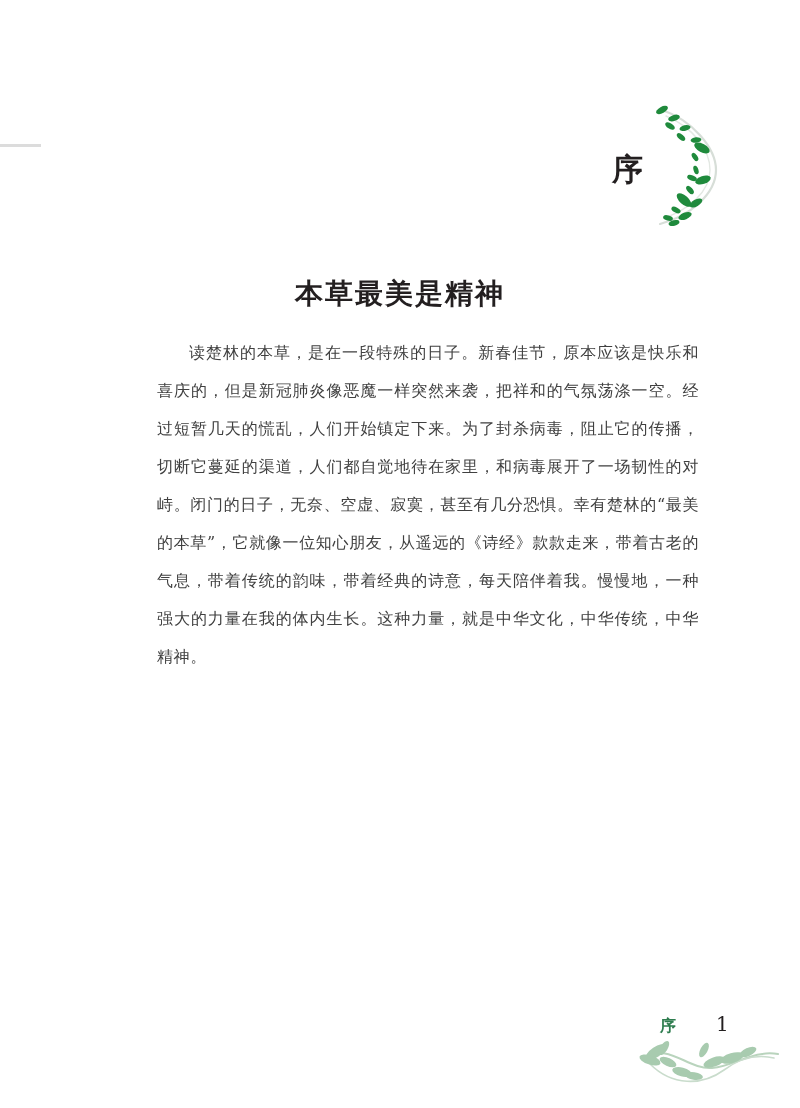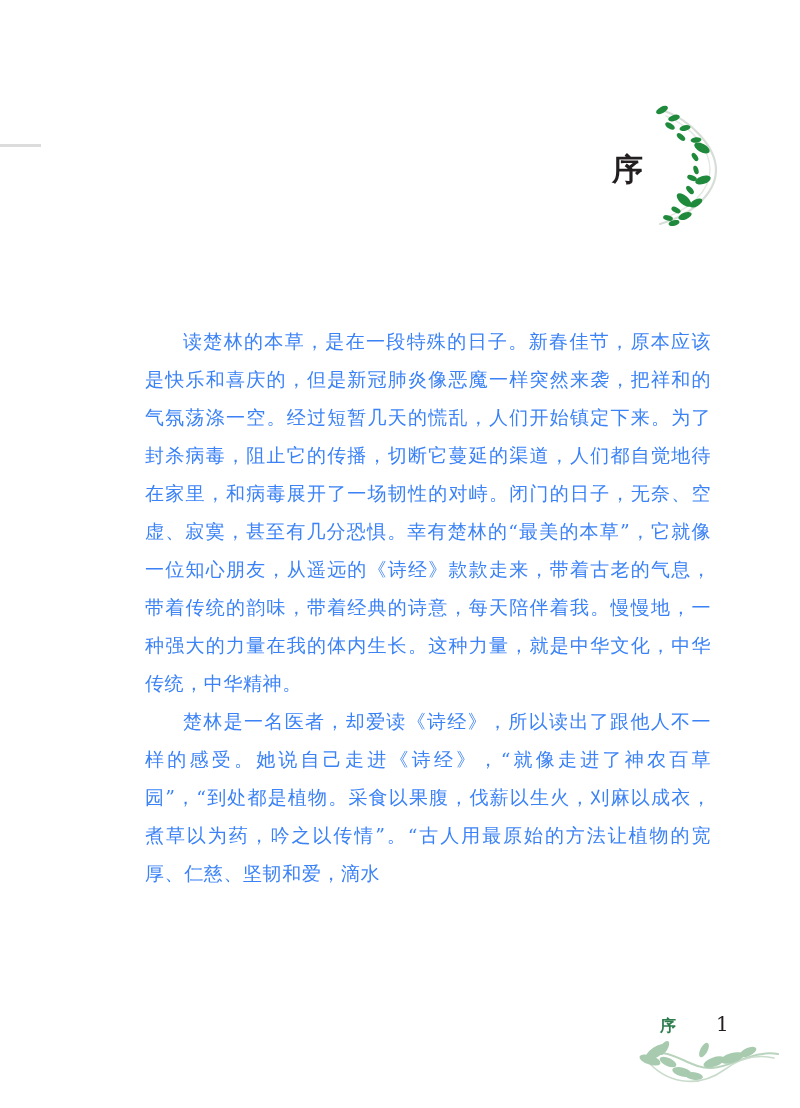--- a/index.html
+++ b/index.html
@@ -67,24 +67,24 @@
   }
 
   
   .body-copy {
     position: absolute;
     left: 145px;
     top: 322px;
     width: 566px;
   }
   .body-copy p {
-    margin: 0;
-    font-size: 19px;
+    margin: 12px;
+    font-size: 16px;
     line-height: 38px;
-    color: #3b82f6;
+    color: #404040;
     text-align: justify;
     text-justify: inter-character;
     text-indent: 2em;
     letter-spacing: 0.6px;
     font-family: "DejaVu Serif", "Liberation Serif", serif;
   }
   .body-copy p.clipped {
     
   }
 
@@ -151,24 +151,24 @@
           <ellipse cx="56" cy="99" rx="7" ry="3.4" transform="rotate(-30 56 99)"></ellipse>
           <ellipse cx="36" cy="106" rx="5" ry="2.6" transform="rotate(28 36 106)"></ellipse>
           <ellipse cx="45" cy="112" rx="7" ry="3.4" transform="rotate(-22 45 112)"></ellipse>
           <ellipse cx="28" cy="114" rx="5" ry="2.6" transform="rotate(14 28 114)"></ellipse>
           <ellipse cx="34" cy="119" rx="5.6" ry="2.8" transform="rotate(-14 34 119)"></ellipse>
         </g>
       </svg>
     </div>
   </div>
 
+  <h1 class="article-title">本草最美是精神</h1>
 
   <div class="body-copy">
     <p>读楚林的本草，是在一段特殊的日子。新春佳节，原本应该是快乐和喜庆的，但是新冠肺炎像恶魔一样突然来袭，把祥和的气氛荡涤一空。经过短暂几天的慌乱，人们开始镇定下来。为了封杀病毒，阻止它的传播，切断它蔓延的渠道，人们都自觉地待在家里，和病毒展开了一场韧性的对峙。闭门的日子，无奈、空虚、寂寞，甚至有几分恐惧。幸有楚林的“最美的本草”，它就像一位知心朋友，从遥远的《诗经》款款走来，带着古老的气息，带着传统的韵味，带着经典的诗意，每天陪伴着我。慢慢地，一种强大的力量在我的体内生长。这种力量，就是中华文化，中华传统，中华精神。</p>
-    <p class="clipped">楚林是一名医者，却爱读《诗经》，所以读出了跟他人不一样的感受。她说自己走进《诗经》，“就像走进了神农百草园”，“到处都是植物。采食以果腹，伐薪以生火，刈麻以成衣，煮草以为药，吟之以传情”。“古人用最原始的方法让植物的宽厚、仁慈、坚韧和爱，滴水</p>
   </div>
 
   <div class="page-footer">
     <div class="footer-char">序</div>
     <div class="folio">1</div>
     <div class="footer-vine">
       <svg width="172" height="70" viewBox="0 0 172 70" xmlns="http://www.w3.org/2000/svg">
         <path d="M18 30 C 40 14, 60 42, 84 40 C 108 38, 124 22, 150 26" fill="none" stroke="#b9d4bd" stroke-width="2" stroke-linecap="round"></path>
         <path d="M22 36 C 44 58, 74 58, 96 42 C 112 30, 128 26, 146 30" fill="none" stroke="#c9dccc" stroke-width="1.6" stroke-linecap="round"></path>
         <g fill="#a8cbaf">

